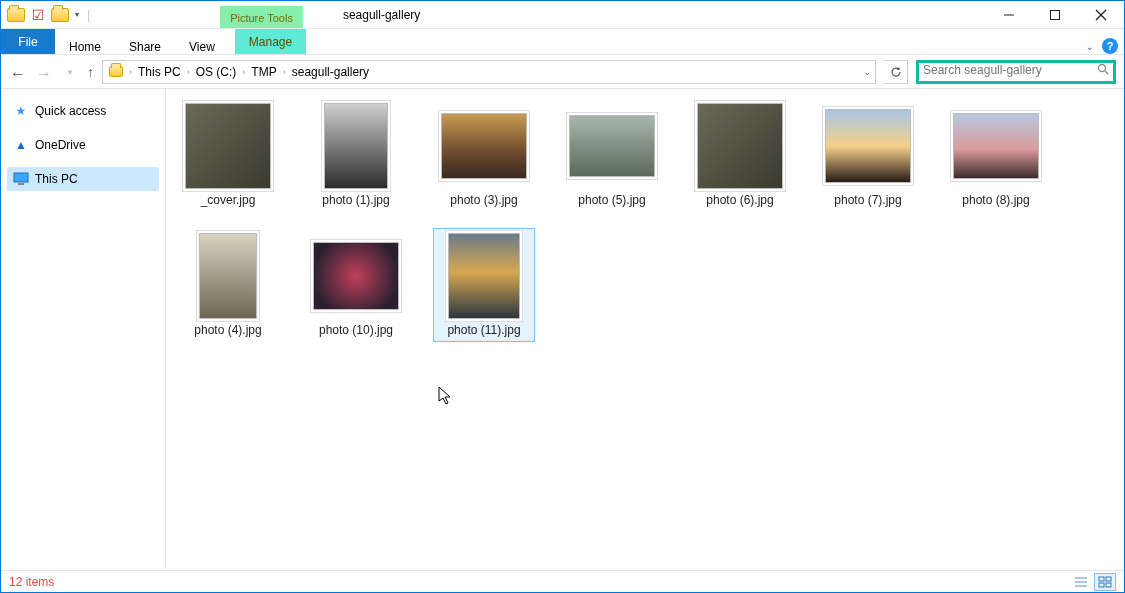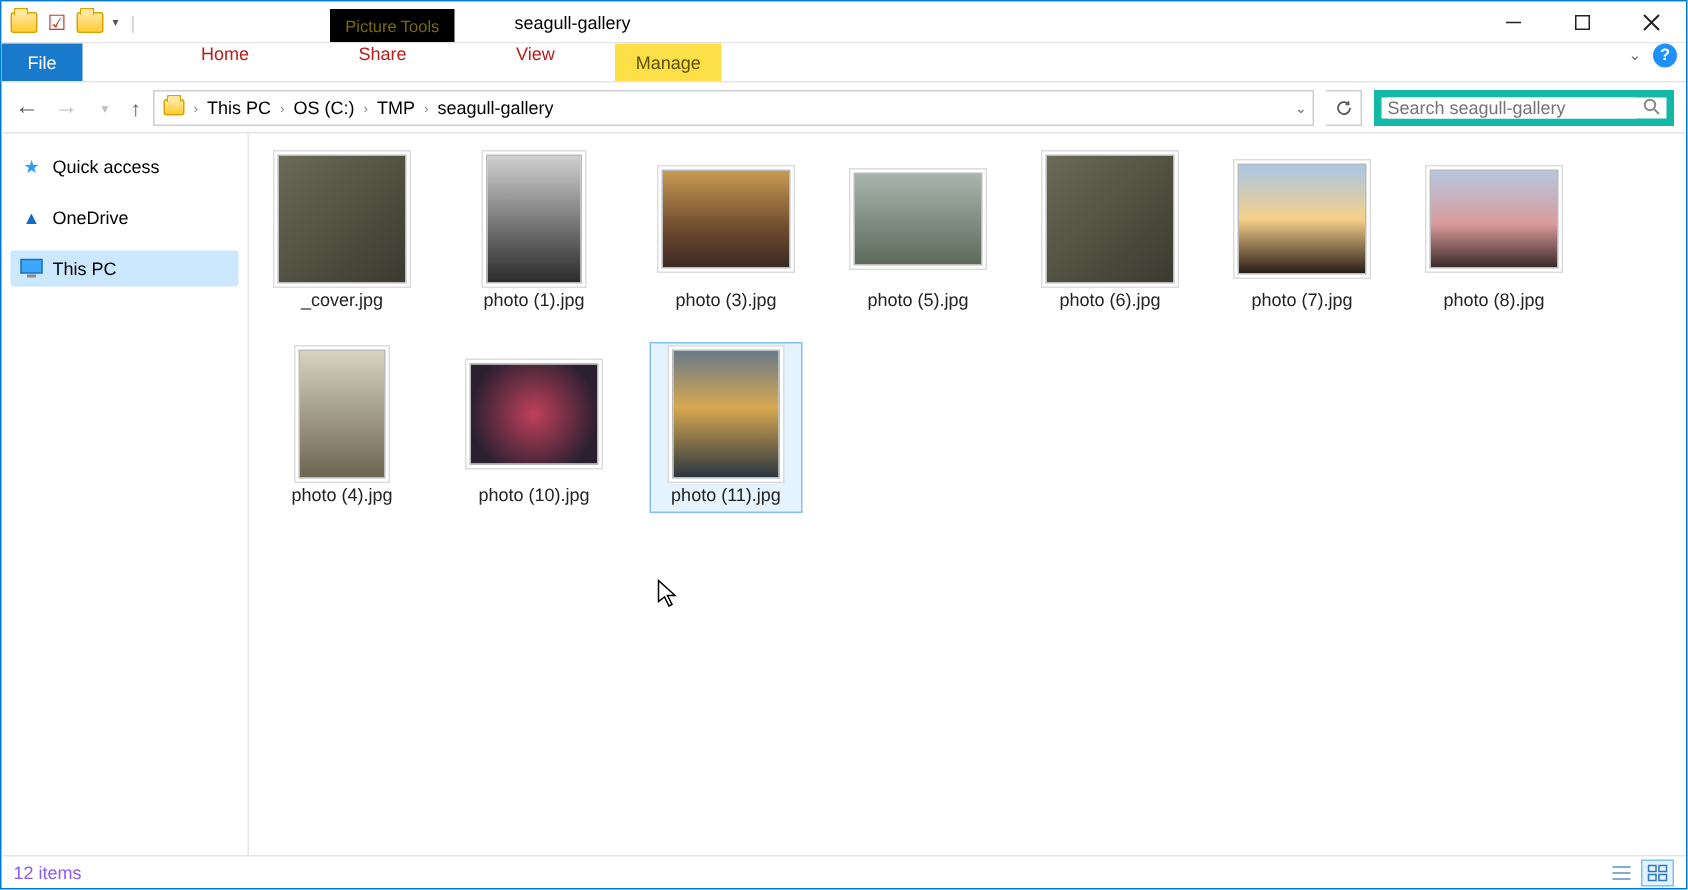--- a/index.html
+++ b/index.html
@@ -40,43 +40,42 @@
       position:relative;
     }
     .folder-glyph::before{
       content:"";position:absolute;top:-4px;left:1px;width:8px;height:4px;
       background:#ffe79e;border:1px solid #d9a400;border-bottom:none;border-radius:2px 2px 0 0;
     }
     .red-check{color:#c0392b;font-size:14px;}
     .down-caret{font-size:8px;color:#555;margin-left:2px;}
     .title-tab-area{display:flex;align-items:flex-end;height:100%;}
     .contextual-tab{
-      background:#000000;color:#7a6b00;padding:2px 10px 0 10px;font-size:11px;
+      background:#86efac;color:#7a6b00;padding:2px 10px 0 10px;font-size:11px;
       height:22px;display:flex;align-items:center;margin-left:120px;
       position:relative;top:0;
     }
     .title-text{margin-left:40px;align-self:center;}
     .win-controls{margin-left:auto;display:flex;}
     .win-btn{width:46px;height:28px;display:flex;align-items:center;justify-content:center;}
     .win-btn svg{width:12px;height:12px;stroke:#222;fill:none;stroke-width:1;}
     .win-close svg{stroke-width:1.3;}
     
     .ribbon{
-      height:26px;display:flex;align-items:flex-start;border-bottom:1px solid #e5e5e5;
+      height:26px;display:flex;align-items:flex-end;border-bottom:1px solid #e5e5e5;
       background:#fff;
-      gap:20px;
     }
     .file-btn{
       background:#1979ca;color:#fff;height:100%;width:54px;
       display:flex;align-items:center;justify-content:center;
     }
     .ribbon-tab{
-      padding:0 14px;height:100%;display:flex;align-items:center;color:#b91c1c;margin-left:45px;
-    }
-    .ribbon-tab.context{background:#fde047;color:#5a5000;}
+      padding:0 14px;height:100%;display:flex;align-items:center;color:#000000;
+    }
+    .ribbon-tab.context{background:#5eead4;color:#5a5000;}
     .ribbon-right{margin-left:auto;display:flex;align-items:center;gap:8px;padding-right:6px;}
     .ribbon-caret{color:#666;font-size:10px;}
     .help-icon{width:16px;height:16px;border-radius:50%;background:#1e90ff;color:#fff;
       display:flex;align-items:center;justify-content:center;font-size:11px;font-weight:bold;}
     
     .navbar{
       height:34px;display:flex;align-items:center;gap:8px;padding:0 8px;
       border-bottom:1px solid #e5e5e5;
     }
     .nav-arrow{color:#bdbdbd;font-size:16px;width:18px;text-align:center;}
@@ -84,21 +83,21 @@
     .nav-up{color:#555;font-size:14px;}
     .address-box{
       flex:1;height:24px;border:1px solid #cfcfcf;display:flex;align-items:center;
       padding:0 4px;gap:4px;
     }
     .crumb{display:flex;align-items:center;gap:4px;padding:0 2px;}
     .crumb-sep{color:#888;font-size:9px;}
     .refresh-box{width:24px;height:24px;border:1px solid #cfcfcf;border-left:none;
       display:flex;align-items:center;justify-content:center;}
     .search-box{
-      width:200px;height:24px;border:5px solid #14b8a6;display:flex;align-items:flex-start;
+      width:200px;height:24px;border:3px solid #14b8a6;display:flex;align-items:flex-start;
       padding:0 4px;gap:4px;
     }
     .search-box input{border:none;outline:none;flex:1;font-size:12px;color:#777;}
     .mag{color:#777;}
     
     .content{display:flex;height:481px;}
     .sidebar{
       width:165px;border-right:1px solid #e5e5e5;padding:10px 6px;
     }
     .side-item{
@@ -124,21 +123,21 @@
       width:86px;height:86px;display:flex;align-items:center;justify-content:center;
     }
     .thumb-inner{
       border:1px solid #bbb;box-shadow:0 0 0 2px #fff,0 0 0 3px #ddd;
     }
     .file-label{font-size:12px;color:#222;text-align:center;}
     
     .statusbar{
       position:absolute;bottom:0;left:0;right:0;height:22px;
       border-top:1px solid #e5e5e5;display:flex;align-items:center;
-      padding:0 8px;font-size:12px;color:#8b5cf6;
+      padding:0 8px;font-size:12px;color:#ef4444;
     }
     .view-toggles{margin-left:auto;display:flex;gap:2px;}
     .view-btn{width:22px;height:18px;border:1px solid transparent;
       display:flex;align-items:center;justify-content:center;}
     .view-btn.active{border-color:#7fbfff;background:#e5f3ff;}
     .cursor {
       position:absolute;left:437px;top:385px;pointer-events:none;
     }
   </style>
 </head>

